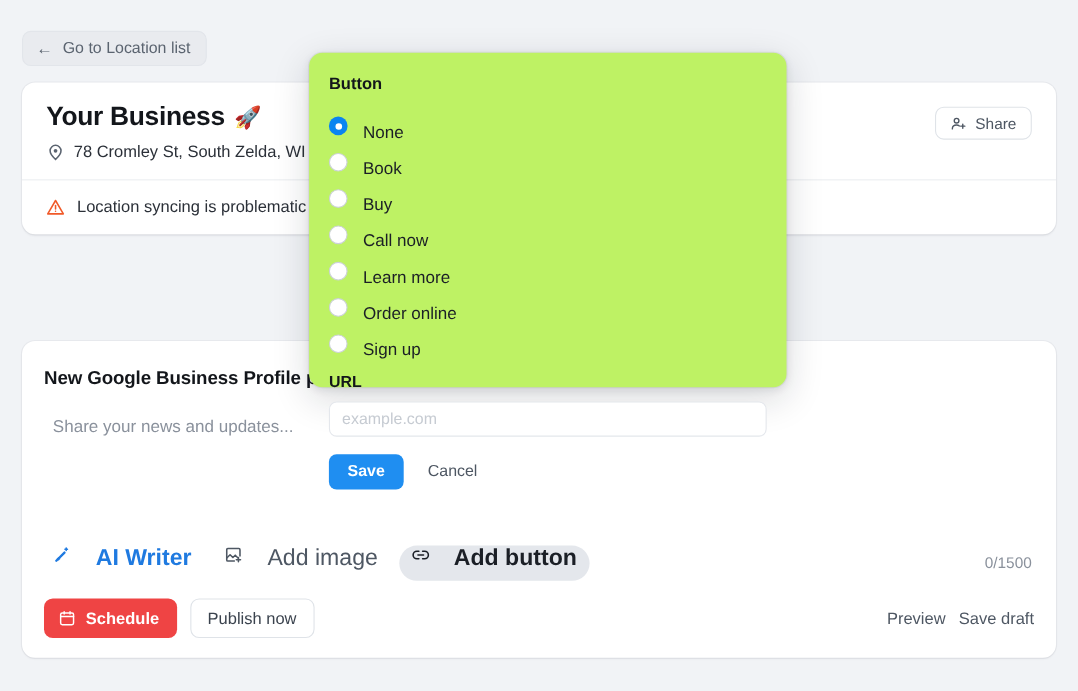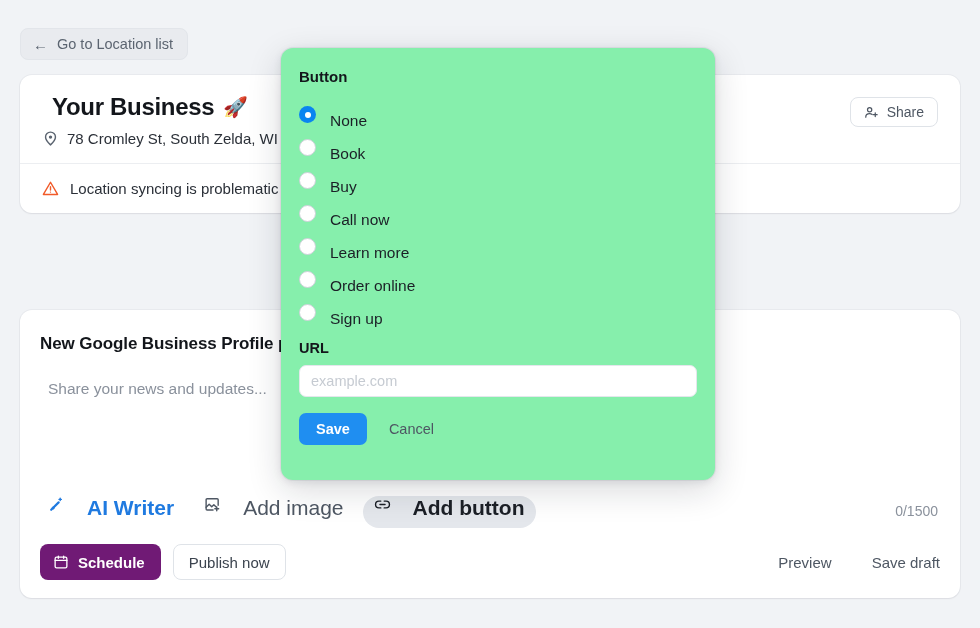--- a/index.html
+++ b/index.html
@@ -25,21 +25,21 @@
   
   .biz-card {
     position: absolute; left: 20px; top: 75px; width: 940px;
     background: #fff; border-radius: 12px;
     box-shadow: 0 1px 2px rgba(16,24,40,.06), 0 0 0 1px rgba(16,24,40,.04);
     overflow: hidden;
   }
   .biz-top { padding: 18px 22px 16px 22px; position: relative; }
   .biz-title {
     font-size: 24px; font-weight: bold; color: #13161b;
-    letter-spacing: -0.3px; display: flex; align-items: center; gap: 9px; margin-left: 10px;
+    letter-spacing: -0.3px; display: flex; align-items: center; gap: 9px;
   }
   .rocket { font-size: 20px; }
   .biz-addr {
     margin-top: 9px; display: flex; align-items: center; gap: 8px;
     font-size: 15px; color: #2b3038;
   }
   .pin-ico { width: 17px; height: 17px; display: block; flex: none; }
   .share-btn {
     position: absolute; right: 22px; top: 22px;
     height: 30px; display: inline-flex; align-items: center; gap: 8px;
@@ -105,40 +105,40 @@
   .counter {
     position: absolute; right: 22px; top: 193px;
     font-size: 14px; color: #8a919c;
   }
   .post-foot {
     position: absolute; left: 0; right: 0; bottom: 0; height: 72px;
     display: flex; align-items: center; padding: 0 20px;
   }
   .btn-primary {
     display: inline-flex; align-items: center; gap: 9px; height: 36px;
-    padding: 0 16px 0 13px; background: #701a75; color: #fff;
+    padding: 0 16px 0 13px; background: #ef4444; color: #fff;
     border: none; border-radius: 8px; font-size: 15px; font-weight: bold;
     cursor: pointer; font-family: inherit;
   }
   .btn-outline {
     display: inline-flex; align-items: center; height: 36px; margin-left: 12px;
     padding: 10px 15px; background: #fff; border: 1px solid #dfe3e8;
     border-radius: 8px; font-size: 15px; color: #3b434e; cursor: pointer;
     font-family: inherit;
   }
-  .foot-right { margin-left: auto; display: flex; align-items: center; gap: 40px; }
+  .foot-right { margin-left: auto; display: flex; align-items: center; gap: 12px; }
   .link-btn {
     background: none; border: none; font-size: 15px; color: #4e5763;
     cursor: pointer; font-family: inherit;
   }
 
   
   .popover {
-    position: absolute; left: 281px; top: 48px; width: 434px; height: 432px;
-    background: #86efac; border-radius: 12px;
+    position: absolute; left: 281px; top: 48px; width: 434px; height: 304px;
+    background: #bef264; border-radius: 12px;
     box-shadow: 0 10px 34px rgba(16,24,40,.16), 0 2px 8px rgba(16,24,40,.09),
                 0 0 0 1px rgba(16,24,40,.05);
     padding: 20px 18px 0 18px;
   }
   .pop-title {
     font-size: 15px; font-weight: bold; color: #13161b; margin-bottom: 13px;
   }
   .radio-row {
     display: flex; align-items: center; gap: 14px; height: 33px; cursor: pointer;
   }

